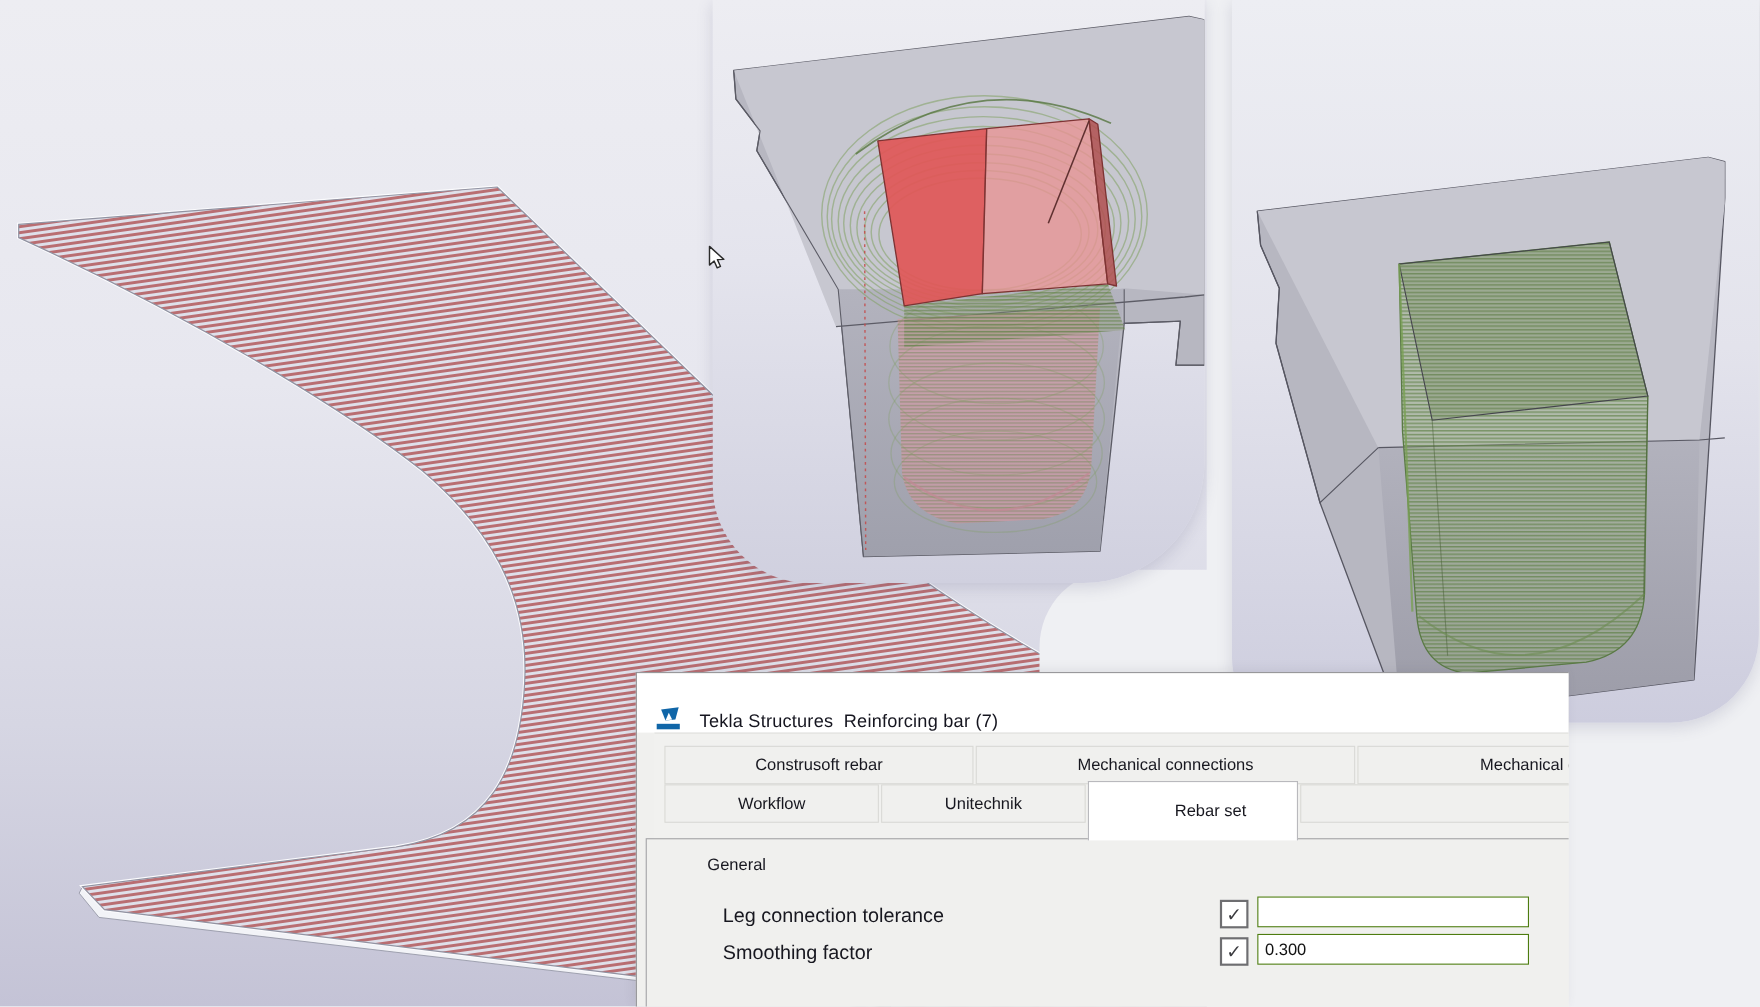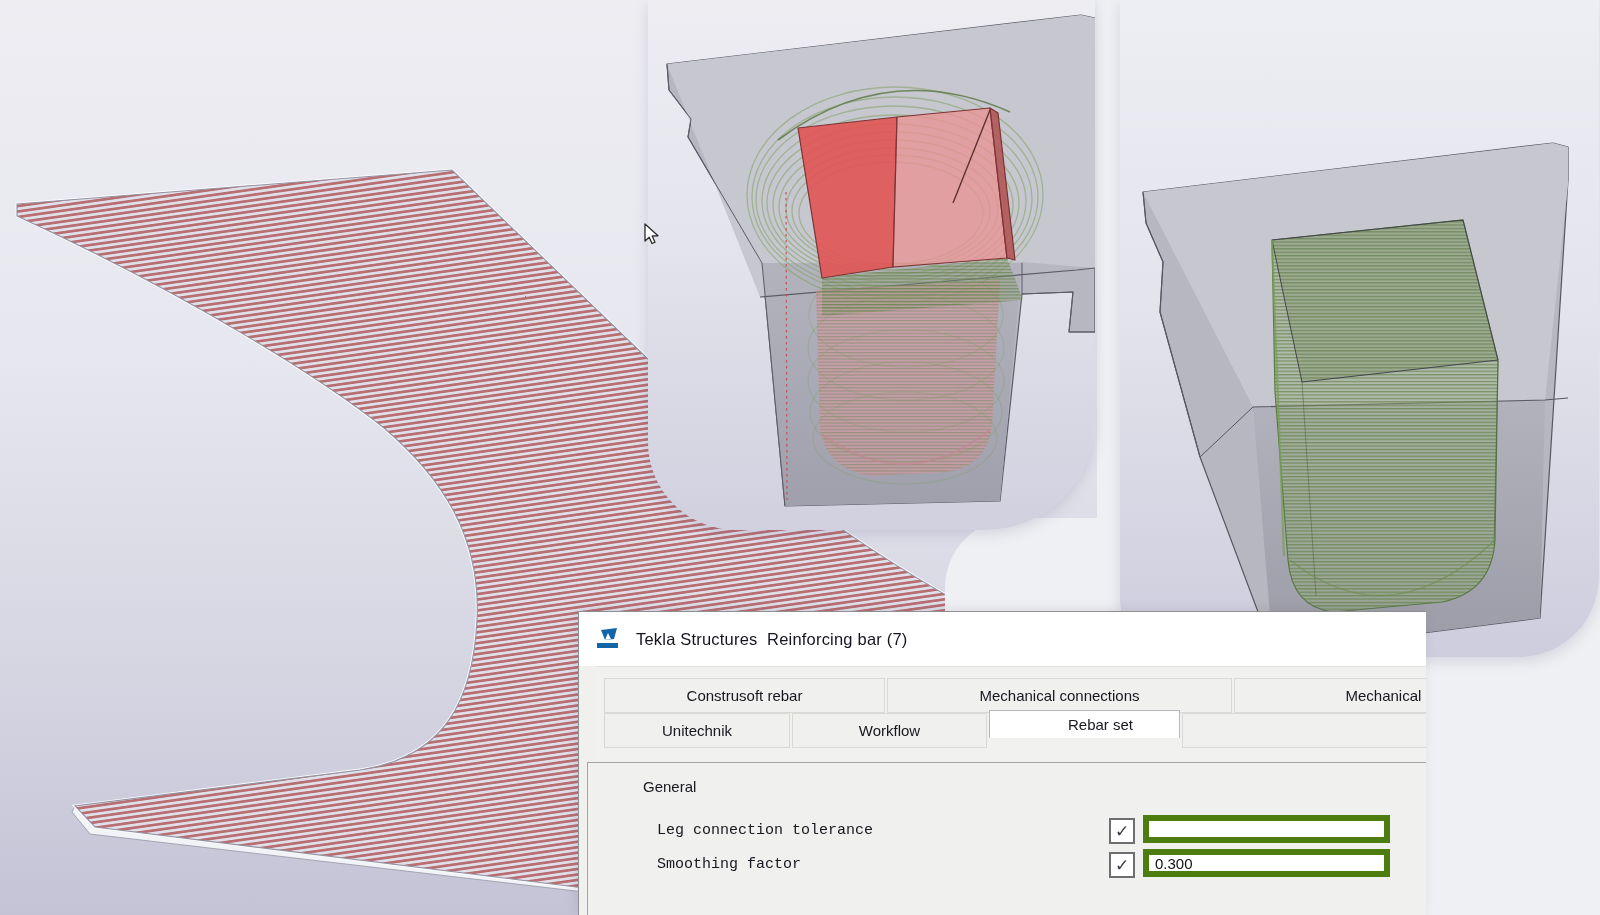--- a/index.html
+++ b/index.html
@@ -21,44 +21,44 @@
   .vp-right{left:1120px;top:0;width:479px;height:657px;
     border-radius:0 0 80px 58px;
     background:linear-gradient(180deg,#edeef3 0%,#e3e3ec 48%,#cdcdde 100%);}
   svg{display:block;}
 
   
   .dialog{position:absolute;left:578px;top:611px;width:847px;height:304px;
     background:#f0f0ee;border:1px solid #8f8f93;border-right:none;border-bottom:none;
     overflow:hidden;box-shadow:-2px -2px 10px rgba(80,80,100,.12);}
   .titlebar{position:absolute;left:0;top:0;width:100%;height:54px;background:#ffffff;
-    display:flex;align-items:center;}
+    display:flex;align-items:flex-end;}
   .titlebar .app-icon{margin-left:16px;width:27px;height:24px;flex:0 0 auto;}
   .titlebar .title-text{margin-left:14px;font-size:16.5px;color:#15151f;letter-spacing:.2px;white-space:pre;}
   .tabstrip{position:absolute;left:16px;top:54px;width:120%;height:96px;background:#f1f1ef;
     border-top:1px solid #e2e2df;}
   .tabrow{position:absolute;left:9px;display:flex;}
   .tabrow1{top:11px;}
   .tabrow2{top:46px;}
   .tab{box-sizing:border-box;height:35px;background:#f0f0ee;border:1px solid #d9d9d5;
     display:flex;align-items:center;justify-content:center;
     font-size:15px;color:#17171f;margin-right:2px;white-space:nowrap;overflow:hidden;}
   .tab.selected{background:#ffffff;border:1px solid #b9b9bd;border-bottom:none;
-    height:28px;position:relative;top:-3px;z-index:3;padding-left:32px;}
+    height:54px;position:relative;top:-3px;z-index:3;padding-left:32px;}
   .groupbox{position:absolute;left:8px;top:150px;width:900px;height:220px;
     border:1px solid #a3a3a6;background:#f0f0ee;}
   .section-title{position:absolute;left:31px;top:15px;font-size:15px;color:#17171f;margin-left:24px;}
   .field-row{position:absolute;left:0;width:100%;height:32px;}
   .row1{top:52px;} .row2{top:86px;}
-  .field-label{position:absolute;left:69px;top:7px;font-size:15px;color:#17171f;font-family:Liberation Mono, monospace;}
+  .field-label{position:absolute;left:69px;top:7px;font-size:18px;color:#17171f;}
   .checkbox{position:absolute;left:521px;top:3px;width:22px;height:22px;background:#fff;
     border:2px solid #6e6e71;display:flex;align-items:center;justify-content:center;
     font-size:17px;color:#3c3c40;line-height:1;}
   .field-input{position:absolute;left:555px;top:0;width:247px;height:28px;
-    border:6px solid #4d7c0f;background:#fff;font-size:15px;color:#111;
+    border:1px solid #4d7c0f;background:#fff;font-size:15px;color:#111;
     font-family:"Liberation Sans",sans-serif;padding:0 6px;box-sizing:border-box;}
 
   .cursor{position:absolute;left:641px;top:222px;width:20px;height:24px;z-index:50;}
 </style>
 </head>
 <body>
 
 <div class="stage">
 
   <div class="view-left">
@@ -200,22 +200,22 @@
       <span class="title-text">Tekla Structures  Reinforcing bar (7)</span>
     </div>
 
     <div class="tabstrip">
       <div class="tabrow tabrow1">
         <div class="tab" style="width:281px">Construsoft rebar</div>
         <div class="tab" style="width:345px">Mechanical connections</div>
         <div class="tab" style="width:383px">Mechanical connections</div>
       </div>
       <div class="tabrow tabrow2">
+        <div class="tab" style="width:195px">Workflow</div>
         <div class="tab" style="width:186px">Unitechnik</div>
-        <div class="tab" style="width:195px">Workflow</div>
         <div class="tab selected" style="width:191px">Rebar set</div>
         <div class="tab" style="width:260px"></div>
       </div>
     </div>
 
     <div class="groupbox">
       <div class="section-title">General</div>
 
       <div class="field-row row1">
         <span class="field-label">Leg connection tolerance</span>

